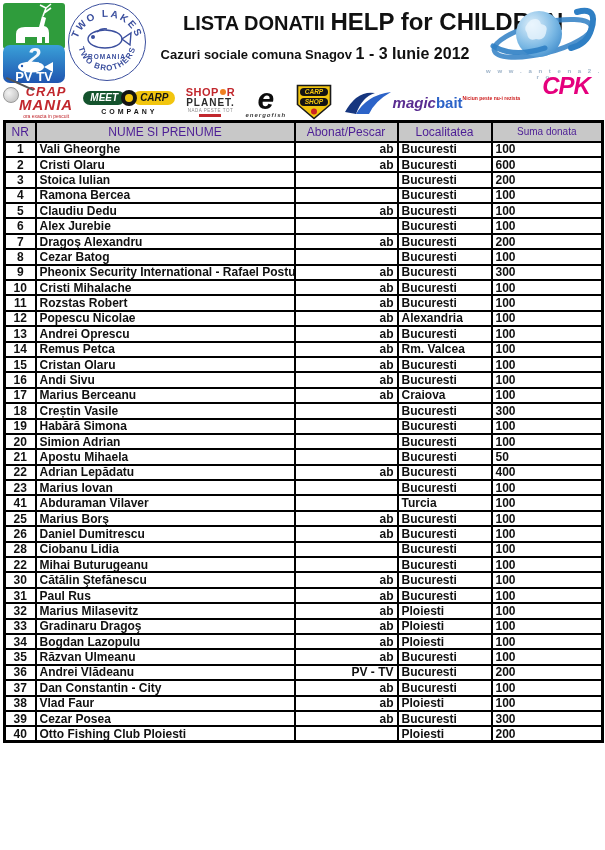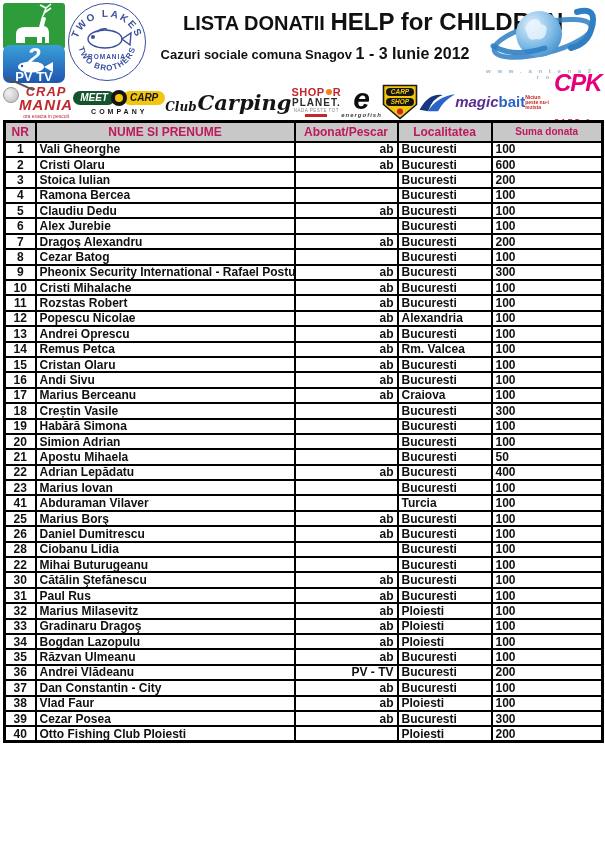--- a/index.html
+++ b/index.html
@@ -68,21 +68,21 @@
   .magic-tag{font-size:5px; color:#cc1a1a; font-weight:bold; margin-top:1px;}
 
   .cpk{align-items:center;gap:24px;}
   .cpk-logo{font-size:24px; font-weight:900; font-style:italic; color:var(--cpk-pink); letter-spacing:-1px; line-height:.9;}
   .cpk-sub{font-size:7px; font-weight:bold; letter-spacing:2px; color:var(--cpk-pink); margin-top:1px;}
 
   
   table.don{position:absolute; top:120px; left:3px; width:598px; border-collapse:collapse; table-layout:fixed;
             border:3px solid #000;}
   table.don th, table.don td{border:2px solid #000; overflow:hidden; white-space:nowrap;}
-  table.don th{background:var(--table-header-bg); font-weight:bold; font-size:12px; height:20px; text-align:center; color:#be185d;margin-left:16px;}
+  table.don th{background:var(--table-header-bg); font-weight:normal; font-size:12px; height:20px; text-align:center; color:#4c1d95;margin-left:16px;}
   table.don th.small{font-size:10px;}
   table.don td{height:15.4px; font-size:12px; font-weight:bold; color:#111; padding:0 3px; line-height:1;}
   td.c-nr{text-align:center; padding:0;}
   td.c-name{text-align:left;}
   td.c-ab{text-align:right;}
   td.c-loc{text-align:left;}
   td.c-sum{text-align:left;}
 </style>
 </head>
 <body>
@@ -178,24 +178,20 @@
       <div class="meet-row">
         <span class="meet-pill">MEET</span>
         <span class="meet-dot">
             <span></span>
           </span>
         <span class="carp-pill">CARP</span>
       </div>
       <span class="meet-sub">COMPANY</span>
     </div>
 
-    <div class="sp clubcarping">
-      <span class="club-sm">Club</span>
-      <span class="club-lg">Carping</span>
-    </div>
 
     <div class="sp senzor">
       <span class="senzor-l1">
           <span>SHOP</span>
           <span class="dot"></span>
           <span>R</span>
         </span>
       <span class="senzor-l2">PLANET.</span>
       <span class="senzor-tag">NADA PESTE TOT</span>
       <span class="senzor-web"></span>

